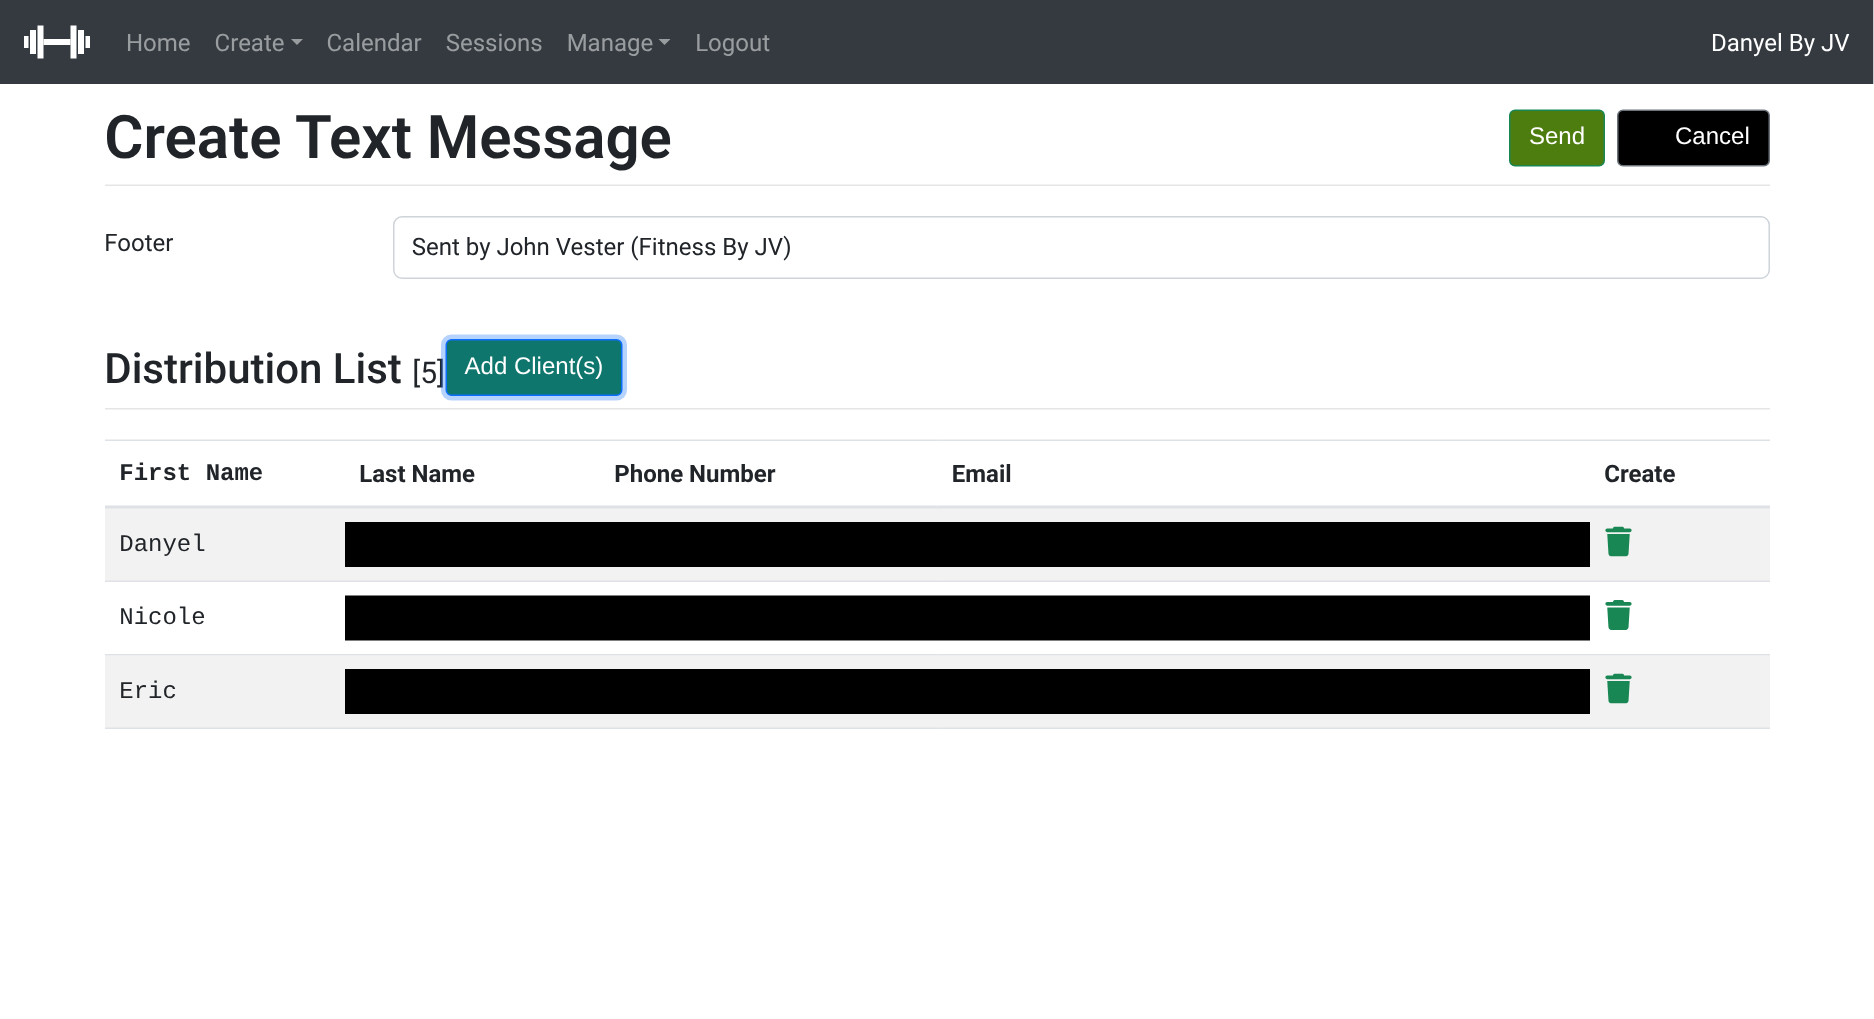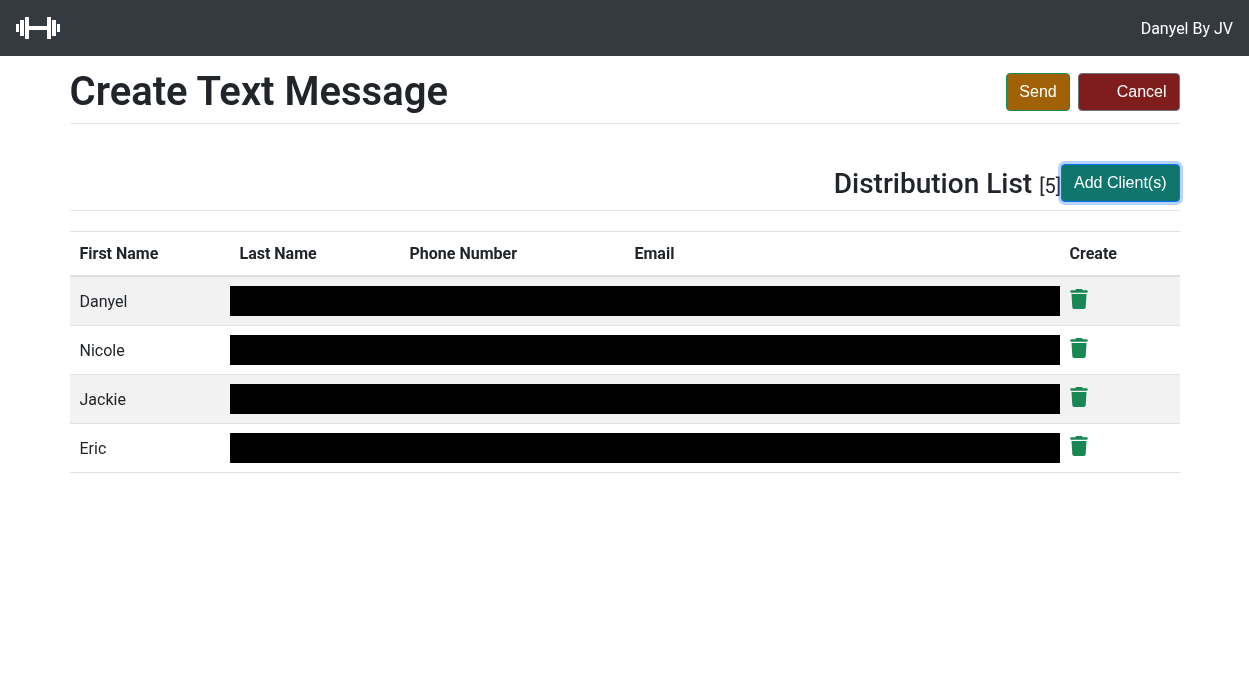--- a/index.html
+++ b/index.html
@@ -92,25 +92,25 @@
       font-size: 16px;
       font-weight: 400;
       line-height: 1.5;
       text-align: center;
       border: 1px solid transparent;
       border-radius: 4px;
       cursor: pointer;
       color: #fff;
     }
     .btn-success {
-      background-color: #a16207;
+      background-color: #4d7c0f;
       border-color: #198754;
     }
     .btn-secondary {
-      background-color: #7f1d1d;
+      background-color: #000000;
       border-color: #6c757d;
       padding-left: 38px;
     }
     .btn-primary {
       background-color: #0f766e;
       border-color: #0d6efd;
       box-shadow: 0 0 0 3px rgba(13,110,253,0.3);
     }
     
     hr {
@@ -147,21 +147,21 @@
       border-radius: 6px;
     }
     textarea.form-control {
       height: 62px;
       resize: vertical;
     }
     
     
     .dist-header-row {
       display: flex;
-      justify-content: flex-end;
+      justify-content: flex-start;
       align-items: center;
       margin-top: 40px;
     }
     .dist-title {
       font-size: 28px;
       font-weight: 500;
       color: #212529;
     }
     .dist-count {
       font-size: 20px;
@@ -191,21 +191,21 @@
       font-size: 16px;
     }
     .table tbody tr:nth-child(odd) {
       background-color: #f2f2f2;
     }
     .redacted {
       background-color: #000;
       height: 30px;
       width: 100%;
     }
-    .col-first { width: 160px; }
+    .col-first { width: 160px; font-family: Liberation Mono, monospace; }
     .col-last { width: 170px; }
     .col-phone { width: 225px; }
     .col-email { }
     .col-action { width: 120px; }
     
     .trash-icon {
       fill: #198754;
       cursor: pointer;
       width: 18px;
       height: 20px;
@@ -224,36 +224,56 @@
       <svg width="44" height="26" viewBox="0 0 44 26">
         <rect x="0" y="9" width="3" height="8" fill="#fff"></rect>
         <rect x="4" y="5" width="4" height="16" fill="#fff"></rect>
         <rect x="9" y="2" width="4" height="22" fill="#fff"></rect>
         <rect x="13" y="11" width="18" height="4" fill="#fff"></rect>
         <rect x="31" y="2" width="4" height="22" fill="#fff"></rect>
         <rect x="36" y="5" width="4" height="16" fill="#fff"></rect>
         <rect x="41" y="9" width="3" height="8" fill="#fff"></rect>
       </svg>
     </a>
+    <ul class="nav-links">
+      <li class="nav-item">Home</li>
+      <li class="nav-item">
+        <span>Create</span>
+        <span class="dropdown-caret"></span>
+      </li>
+      <li class="nav-item">Calendar</li>
+      <li class="nav-item">Sessions</li>
+      <li class="nav-item">
+        <span>Manage</span>
+        <span class="dropdown-caret"></span>
+      </li>
+      <li class="nav-item">Logout</li>
+    </ul>
   </div>
   <span class="navbar-text">Danyel By JV</span>
 </nav>
 
 <div class="container">
 
   <div class="page-header-row">
     <h1 class="page-title">Create Text Message</h1>
     <div class="btn-group">
       <button class="btn btn-success">Send</button>
       <button class="btn btn-secondary">Cancel</button>
     </div>
   </div>
   <hr>
 
 
+  <div class="form-row">
+    <label class="form-label">Footer</label>
+    <div class="form-control-wrap">
+      <input type="text" class="form-control" value="Sent by John Vester (Fitness By JV)" style="">
+    </div>
+  </div>
 
   <div class="dist-header-row">
     <h2 class="dist-title">
       <span>Distribution List</span>
       <span class="dist-count">[5]</span>
     </h2>
     <button class="btn btn-primary">Add Client(s)</button>
   </div>
   <hr>
 
@@ -280,29 +300,20 @@
         <tr>
           <td class="col-first">Nicole</td>
           <td colspan="3" class="redacted-cell">
             <div class="redacted"></div>
           </td>
           <td class="col-action"><svg class="trash-icon" viewBox="0 0 448 512">
               <path d="M135 17.6C140 7 151 0 163 0h122c12 0 23 7 28 17.6L320 32h96c18 0 32 14 32 32s-14 32-32 32H32C14 96 0 82 0 64s14-32 32-32h96l7-14.4zM32 128h384l-21 339c-1.6 25-22 45-47 45H100c-25 0-45-20-47-45L32 128z"></path>
             </svg></td>
         </tr>
         <tr>
-          <td class="col-first">Jackie</td>
-          <td colspan="3" class="redacted-cell">
-            <div class="redacted"></div>
-          </td>
-          <td class="col-action"><svg class="trash-icon" viewBox="0 0 448 512">
-              <path d="M135 17.6C140 7 151 0 163 0h122c12 0 23 7 28 17.6L320 32h96c18 0 32 14 32 32s-14 32-32 32H32C14 96 0 82 0 64s14-32 32-32h96l7-14.4zM32 128h384l-21 339c-1.6 25-22 45-47 45H100c-25 0-45-20-47-45L32 128z"></path>
-            </svg></td>
-        </tr>
-        <tr>
           <td class="col-first">Eric</td>
           <td colspan="3" class="redacted-cell">
             <div class="redacted"></div>
           </td>
           <td class="col-action"><svg class="trash-icon" viewBox="0 0 448 512">
               <path d="M135 17.6C140 7 151 0 163 0h122c12 0 23 7 28 17.6L320 32h96c18 0 32 14 32 32s-14 32-32 32H32C14 96 0 82 0 64s14-32 32-32h96l7-14.4zM32 128h384l-21 339c-1.6 25-22 45-47 45H100c-25 0-45-20-47-45L32 128z"></path>
             </svg></td>
         </tr>
       </tbody>
   </table>

